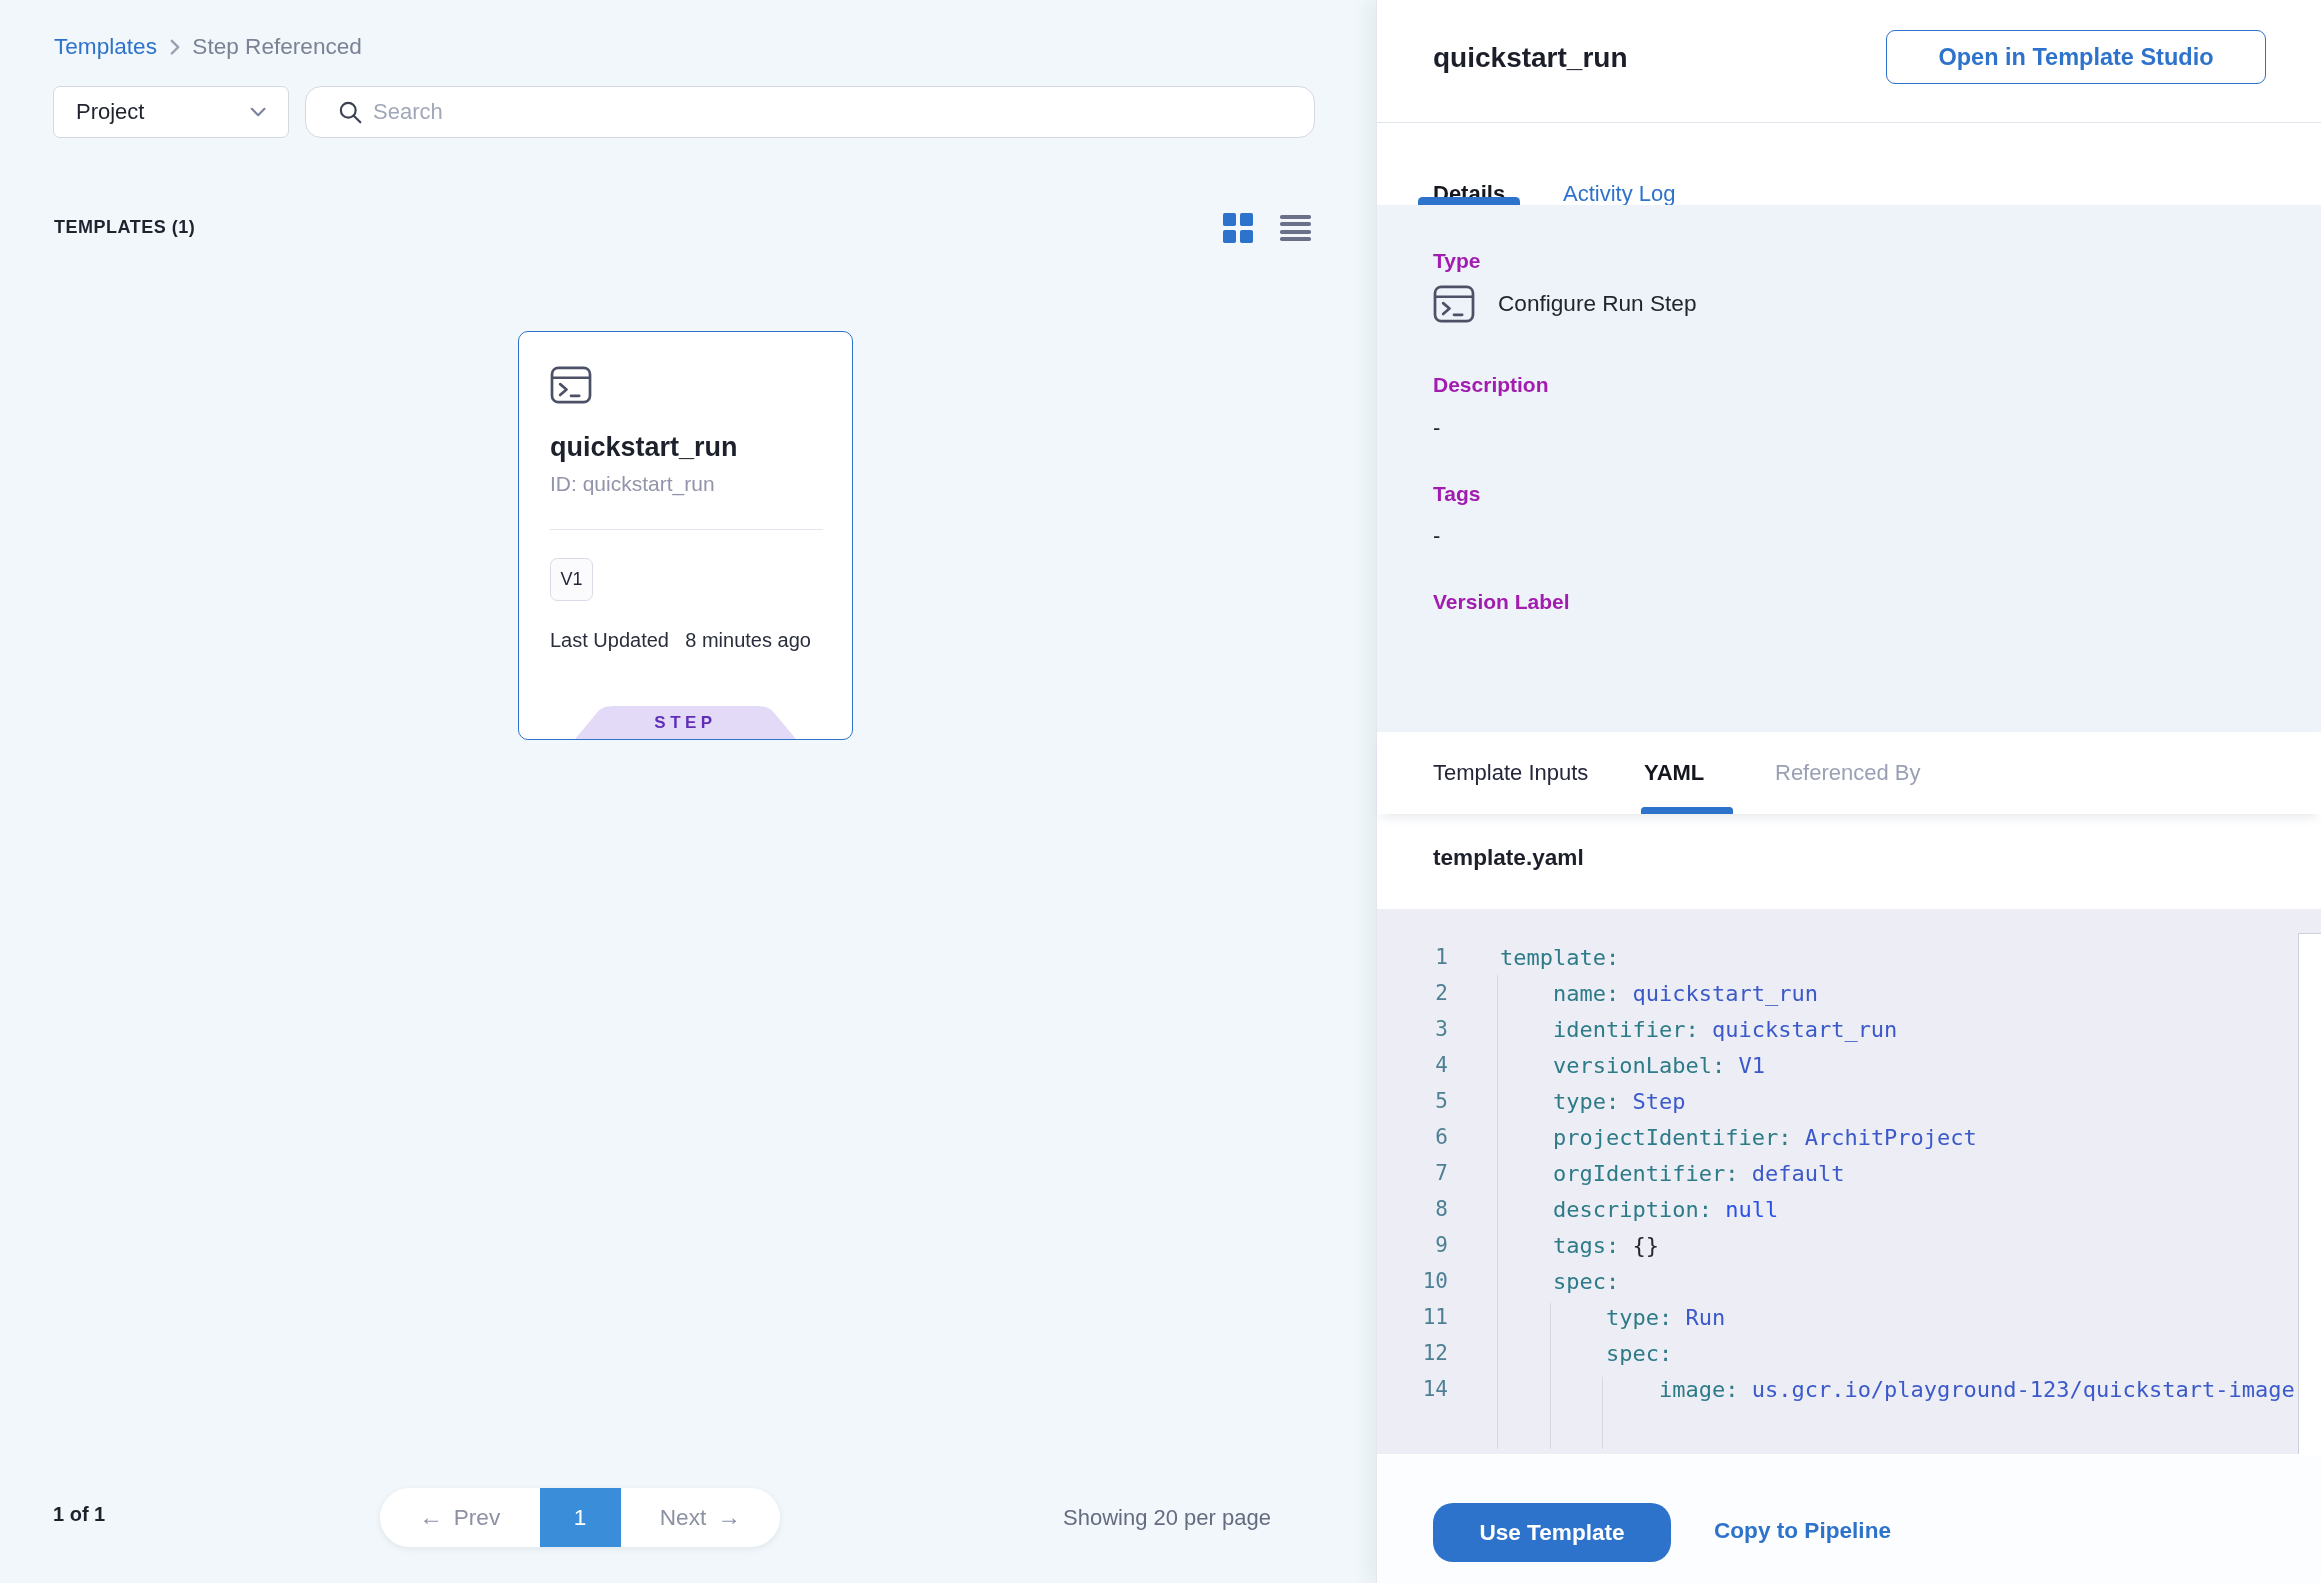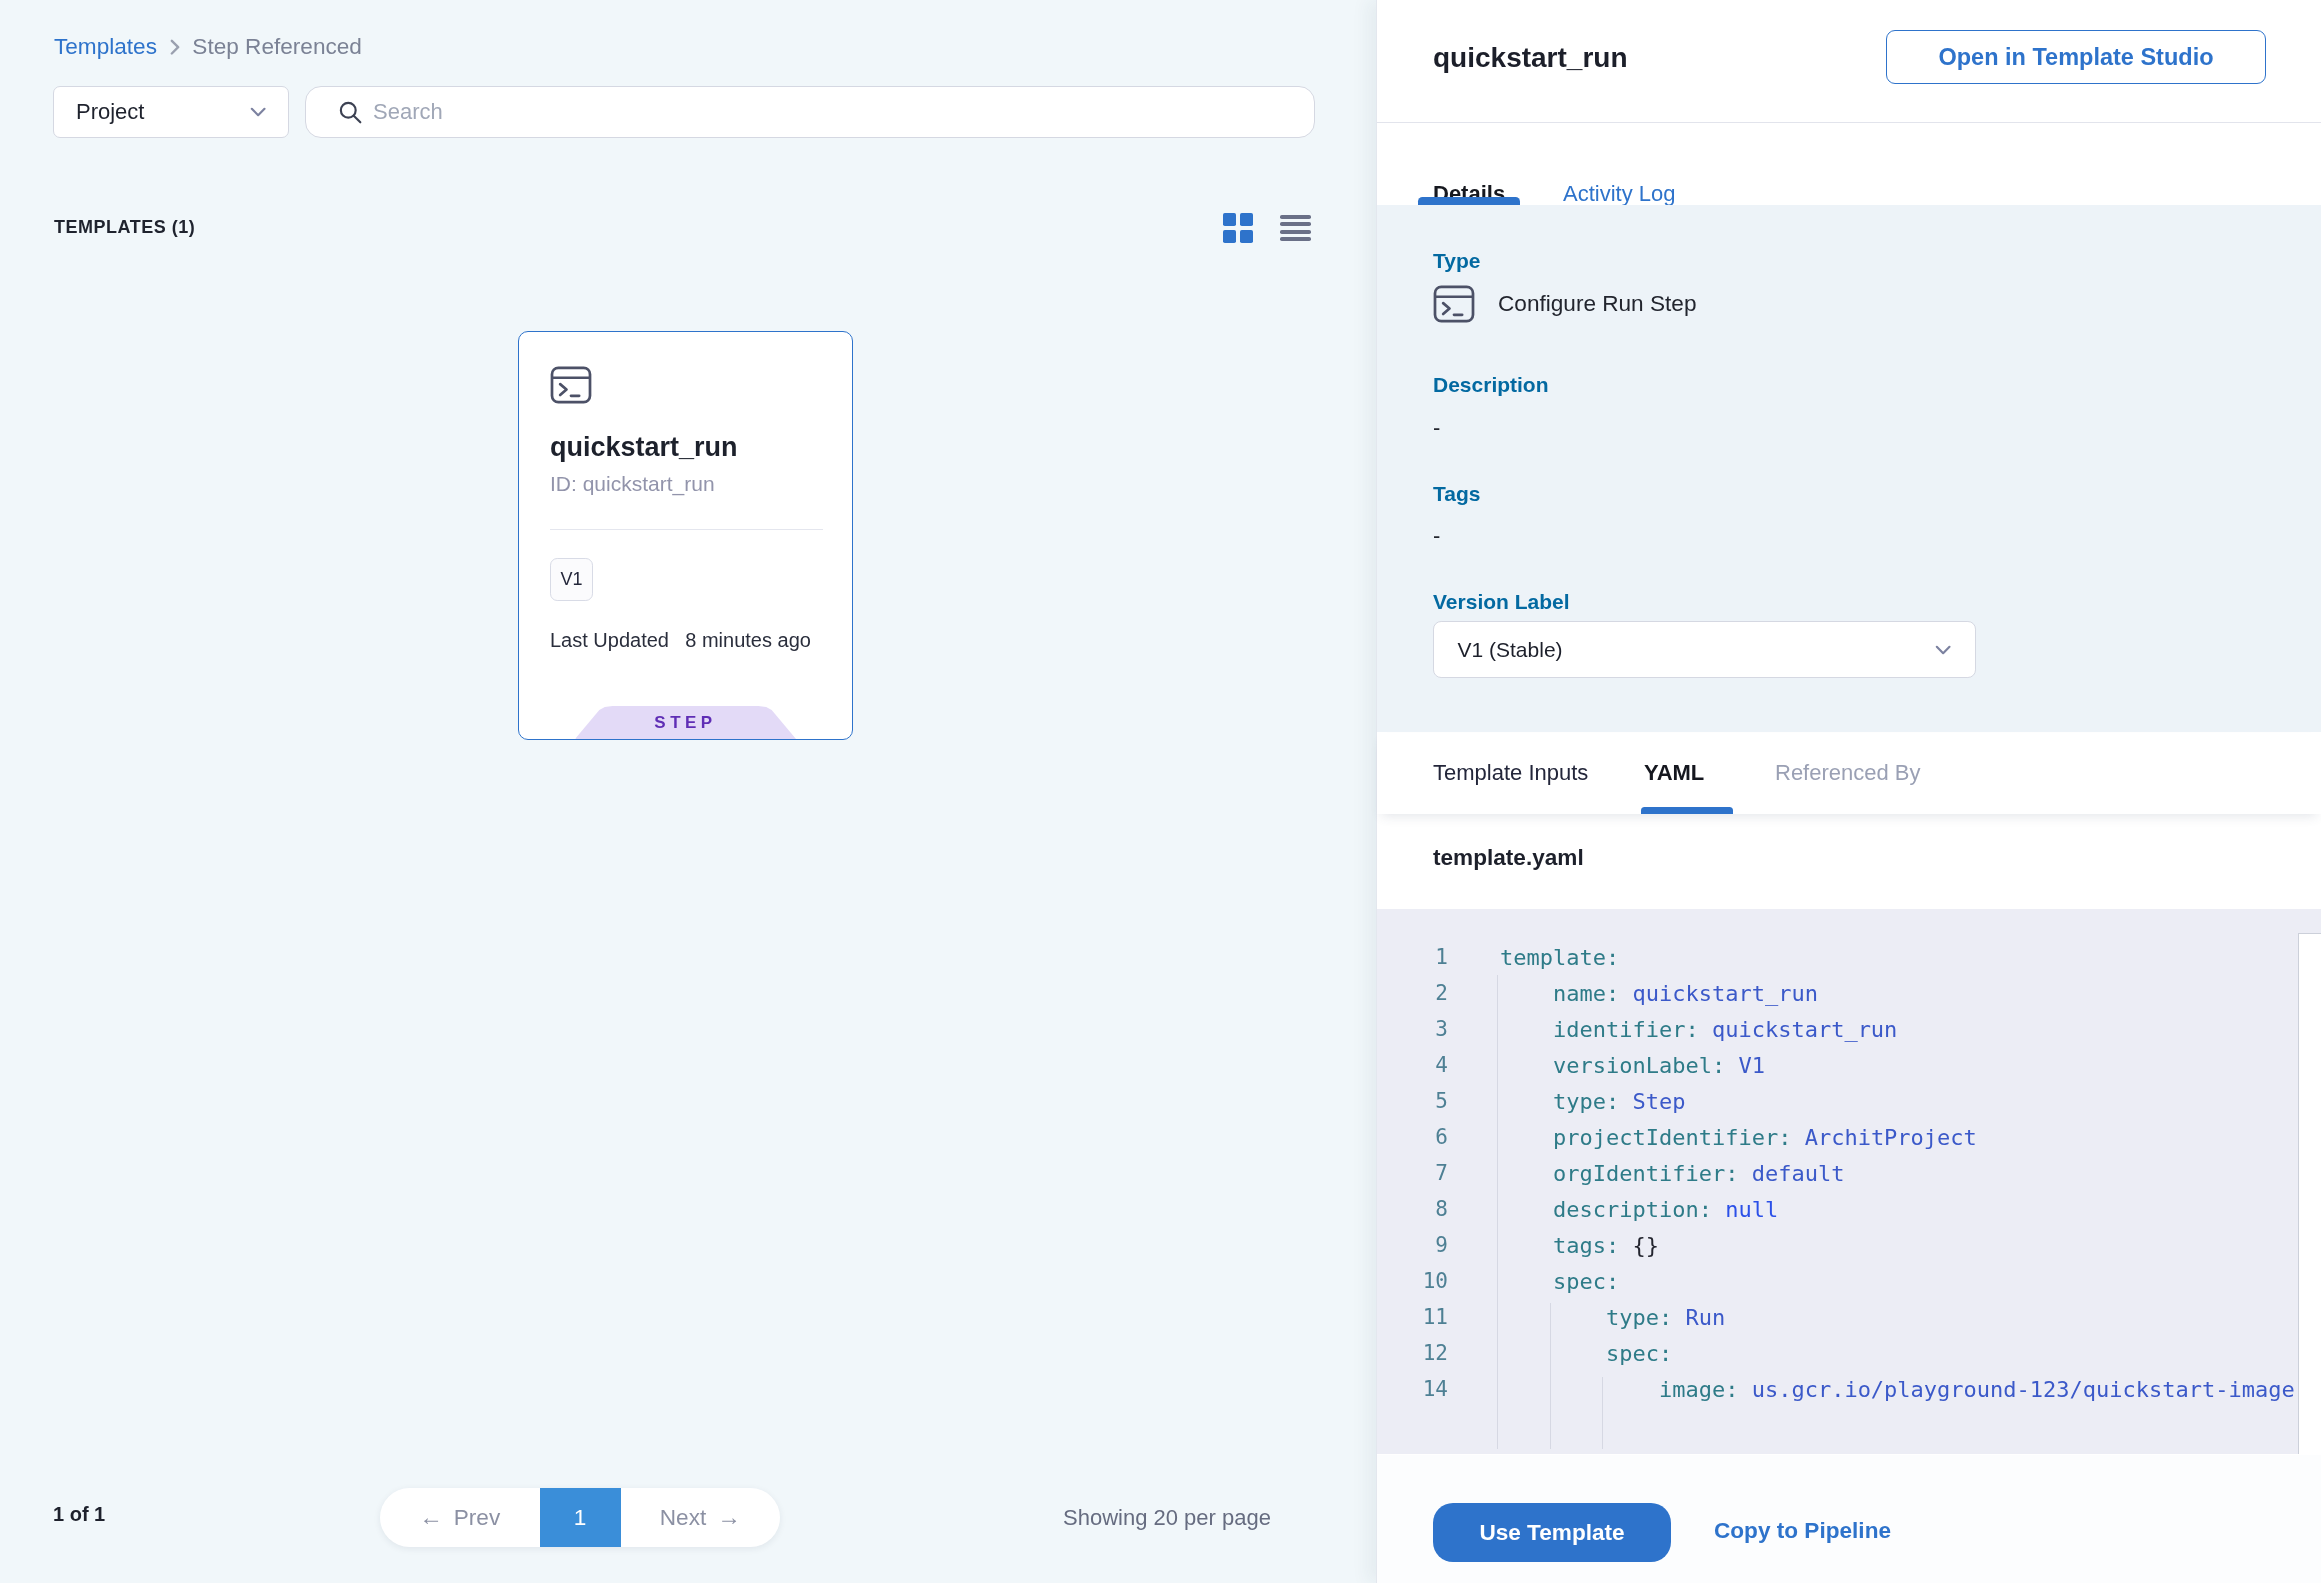--- a/index.html
+++ b/index.html
@@ -61,21 +61,21 @@
   .open-studio-btn { position:absolute; right:55px; top:30px; width:380px; height:54px; background:#fff; border:1.8px solid #2e73cb;
     border-radius:9px; color:#2e73cb; font-size:23.5px; font-weight:bold; display:flex; align-items:center; justify-content:center; cursor:pointer; }
 
   .rp-tabs1 { position:absolute; left:0; top:124px; width:100%; height:81px; background:#fff; }
   .tab { position:absolute; top:29px; font-size:22px; cursor:pointer;margin-top:28px; }
   .tab-details { left:56px; color:#16181f; font-weight:bold; }
   .tab-activity { left:186px; color:#2e73cb; }
   .tabs1-underline { position:absolute; left:41px; bottom:0; width:102px; height:8.1px; background:#2e73cb; border-radius:4.5px 4.5px 0 0; }
 
   .rp-details { position:absolute; left:0; top:205px; width:100%; height:527px; background:#edf3f8; }
-  .fld-label { position:absolute; left:56px; font-size:21px; font-weight:bold; color:#0369a1; }
+  .fld-label { position:absolute; left:56px; font-size:21px; font-weight:bold; color:#a21caf; }
   .fld-value { position:absolute; left:56px; font-size:22px; color:#23262f; }
   .type-row { position:absolute; left:56px; top:80px; display:flex; align-items:center; gap:23px; font-size:22.6px; color:#22252e; }
   .version-dropdown { position:absolute; left:56px; top:416px; width:543px; height:57px; background:#fff; border:0.9px solid #d5d8e2;
     border-radius:8.1px; display:flex; align-items:center; justify-content:space-between; padding:0 23.5px; font-size:21px; color:#1d202b; cursor:pointer; }
 
   .rp-tabs2 { position:absolute; left:0; top:733px; width:100%; height:81px; background:#fff;
     box-shadow:0 5.4px 11px -3.6px rgba(60,70,100,.14); z-index:3; }
   .tab2 { position:absolute; top:27px; font-size:22px; cursor:pointer; }
   .tab2-inputs { left:56px; color:#23263a; }
   .tab2-yaml { left:267px; color:#15171f; font-weight:bold; }
@@ -215,26 +215,20 @@
           <polyline points="11,20 18,26 11,32" fill="none" stroke="#4c5167" stroke-width="3" stroke-linecap="round" stroke-linejoin="round"></polyline>
           <line x1="23" y1="33" x2="32" y2="33" stroke="#4c5167" stroke-width="3" stroke-linecap="round"></line>
         </svg>
         <span>Configure Run Step</span>
       </div>
       <div class="fld-label" style="top:168px">Description</div>
       <div class="fld-value" style="top:210px">-</div>
       <div class="fld-label" style="top:277px">Tags</div>
       <div class="fld-value" style="top:318px">-</div>
       <div class="fld-label" style="top:385px">Version Label</div>
-      <div class="version-dropdown">
-        <span>V1 (Stable)</span>
-        <svg width="16.3" height="10" viewBox="0 0 18 11">
-            <polyline points="2,2 9,9 16,2" fill="none" stroke="#7c82a0" stroke-width="2.4" stroke-linecap="round" stroke-linejoin="round"></polyline>
-          </svg>
-      </div>
     </div>
 
     <div class="rp-tabs2">
       <span class="tab2 tab2-inputs">Template Inputs</span>
       <span class="tab2 tab2-yaml">YAML</span>
       <span class="tab2 tab2-referenced">Referenced By</span>
       <span class="tabs2-underline"></span>
     </div>
 
     <div class="yaml-file-header">

